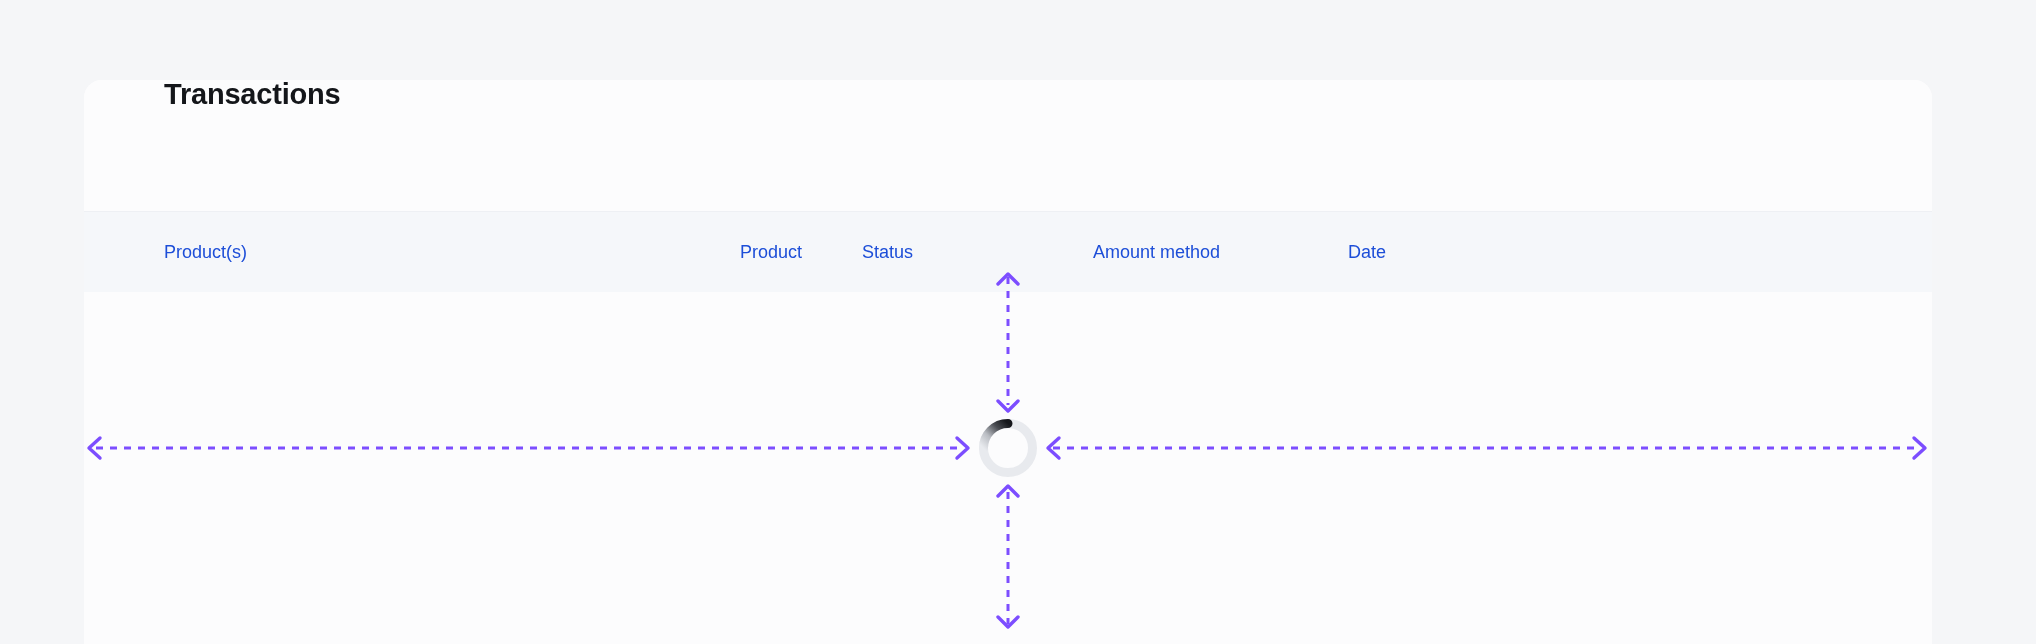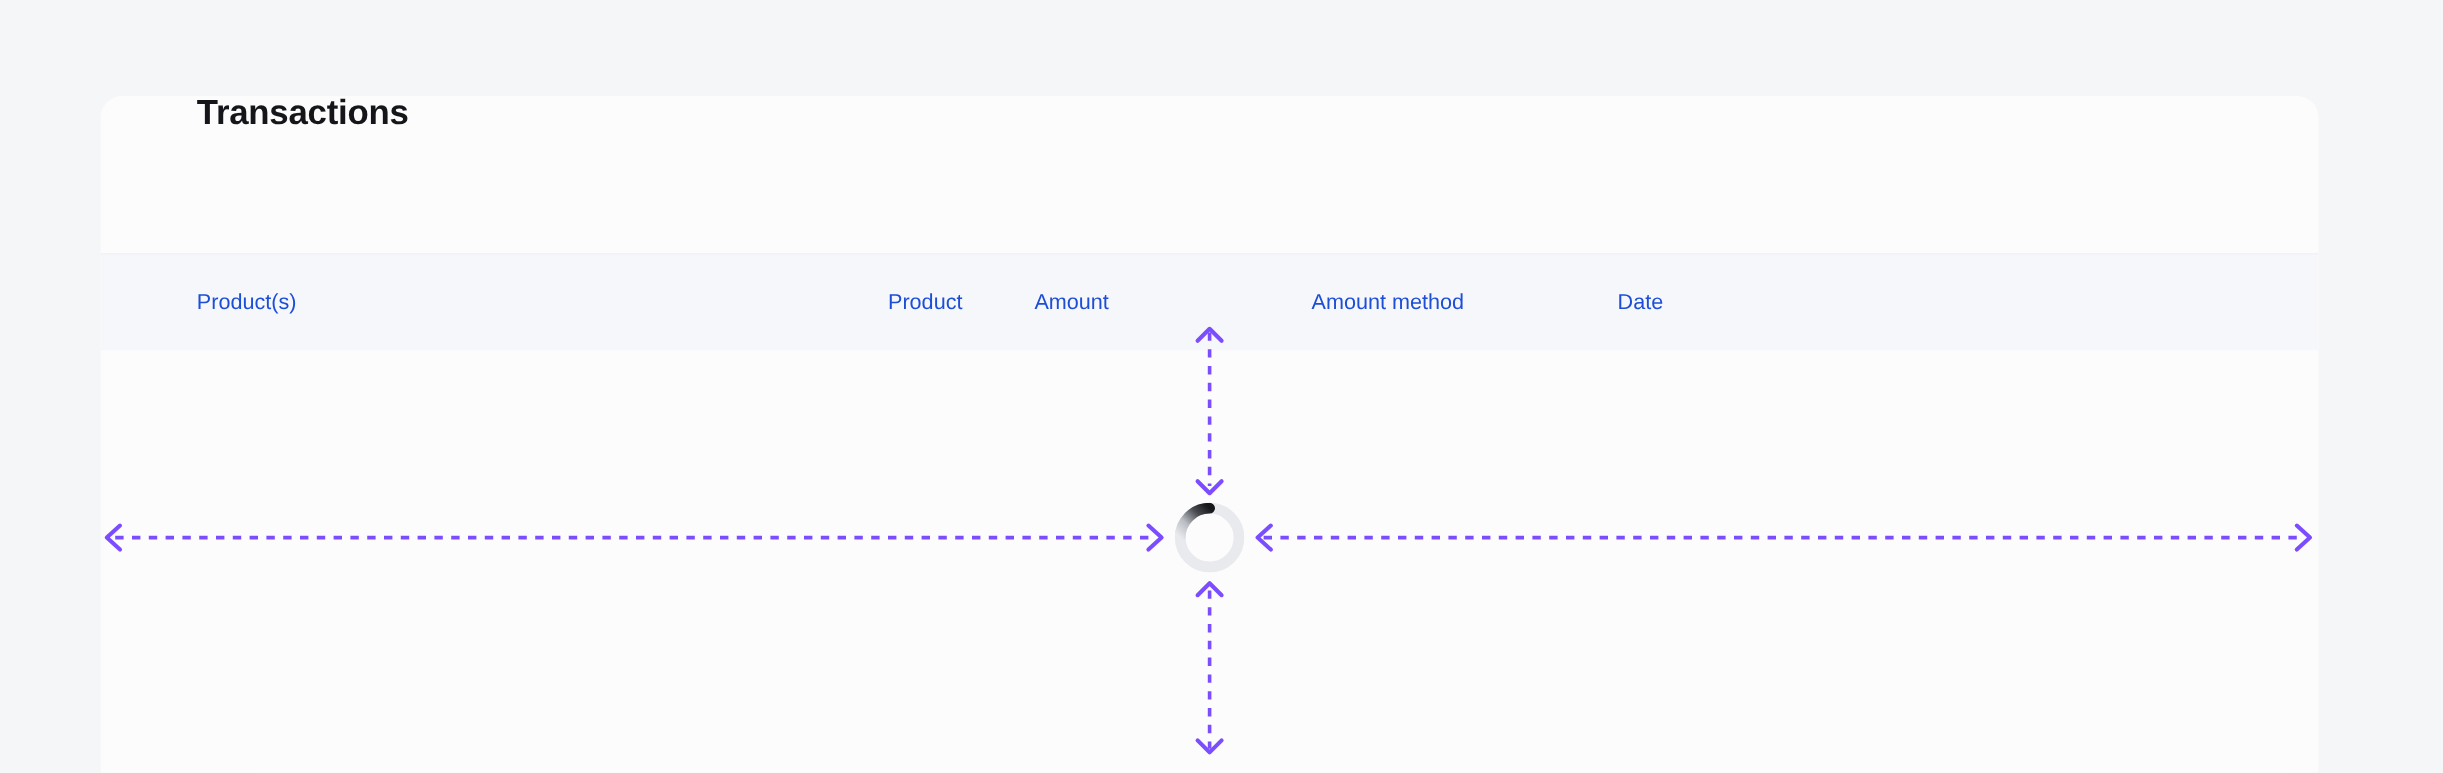--- a/index.html
+++ b/index.html
@@ -114,21 +114,21 @@
 
   <div id="transactions-card">
 
     <div class="card-header">
       <div class="card-title">Transactions</div>
     </div>
 
     <div class="table-header">
       <div class="th th-products">Product(s)</div>
       <div class="th th-amount">Product</div>
-      <div class="th th-status">Amount</div>
+      <div class="th th-status">Status</div>
       <div class="th th-payment-method">Amount method</div>
       <div class="th th-date">Date</div>
     </div>
 
     <div class="table-body"></div>
 
   </div>
 
   <div id="loading-overlay">
     <svg width="2036" height="644" viewBox="0 0 2036 644">

